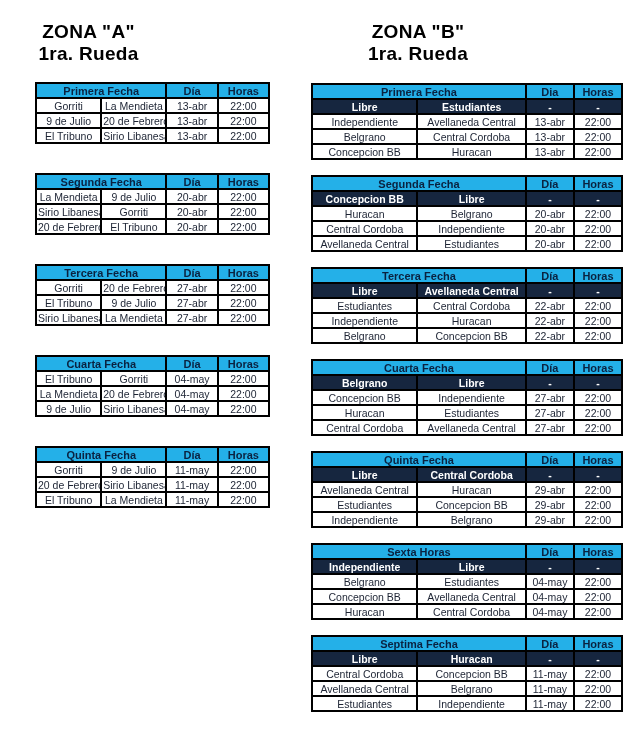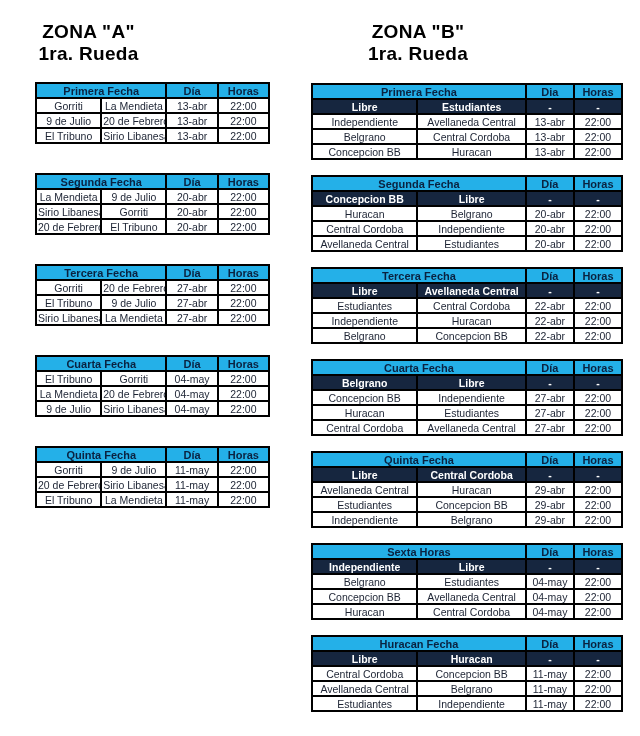--- a/index.html
+++ b/index.html
@@ -490,21 +490,21 @@
       </table>
       <table class="fixture-table">
         <colgroup>
           <col class="c1">
           <col class="c2">
           <col class="c3">
           <col class="c4">
         </colgroup>
         <thead>
           <tr class="header-row">
-            <th class="fecha" colspan="2">Huracan Fecha</th>
+            <th class="fecha" colspan="2">Septima Fecha</th>
             <th class="dia">Día</th>
             <th class="horas">Horas</th>
           </tr>
         </thead>
         <tbody>
           <tr class="libre">
             <td>Libre</td>
             <td>Huracan</td>
             <td>-</td>
             <td>-</td>

